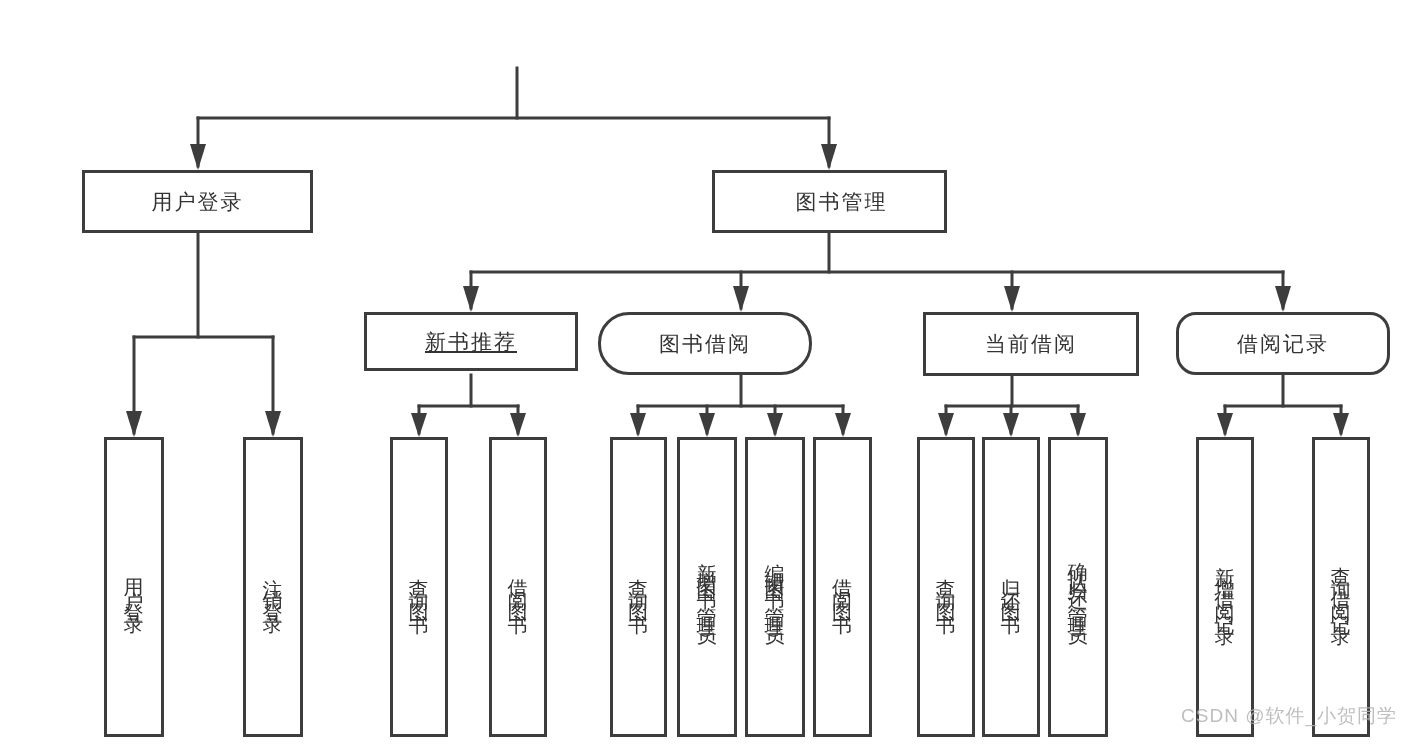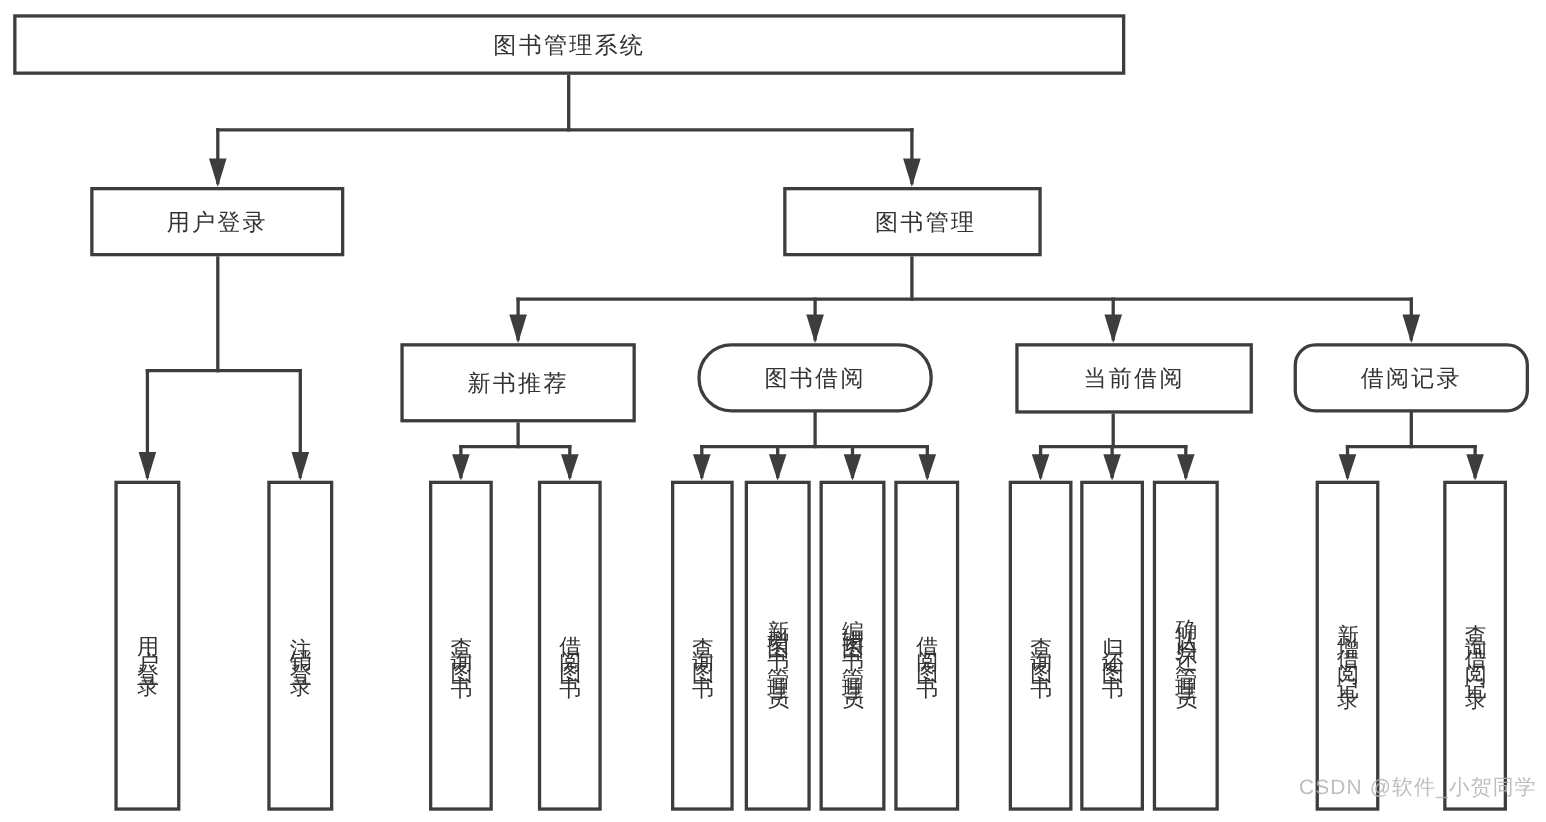--- a/index.html
+++ b/index.html
@@ -133,35 +133,32 @@
     <g>
       <line x1="1283" y1="375" x2="1283" y2="406"></line>
       <line x1="1225" y1="406" x2="1341" y2="406"></line>
       <line x1="1225" y1="406" x2="1225" y2="433"></line>
       <line x1="1341" y1="406" x2="1341" y2="433"></line>
       <polygon points="1217,413 1233,413 1225,437"></polygon>
       <polygon points="1333,413 1349,413 1341,437"></polygon>
     </g>
   </svg>
 
-  <div class="node h" style="left:12px;top:13px;width:1011px;height:55px;">
-    <span>图书管理系统</span>
-  </div>
 
   <div class="node h" style="left:82px;top:170px;width:231px;height:63px;">
     <span>用户登录</span>
   </div>
   <div class="node h" style="left:712px;top:170px;width:235px;height:63px;padding-left:24px;">
     <span>图书管理</span>
   </div>
 
-  <div class="node h" style="left:364px;top:312px;width:214px;height:72px;">
+  <div class="node h" style="left:364px;top:312px;width:214px;height:59px;text-decoration:underline;">
     <span>新书推荐</span>
   </div>
-  <div class="node h" style="left:634px;top:312px;width:214px;height:63px;border-radius:31px;">
+  <div class="node h" style="left:598px;top:312px;width:214px;height:63px;border-radius:31px;">
     <span>图书借阅</span>
   </div>
   <div class="node h" style="left:904px;top:312px;width:216px;height:64px;margin-left:19px;">
     <span>当前借阅</span>
   </div>
   <div class="node h" style="left:1176px;top:312px;width:214px;height:63px;border-radius:20px;">
     <span>借阅记录</span>
   </div>
 
   <div class="node v" style="left:104px;width:60px;">

